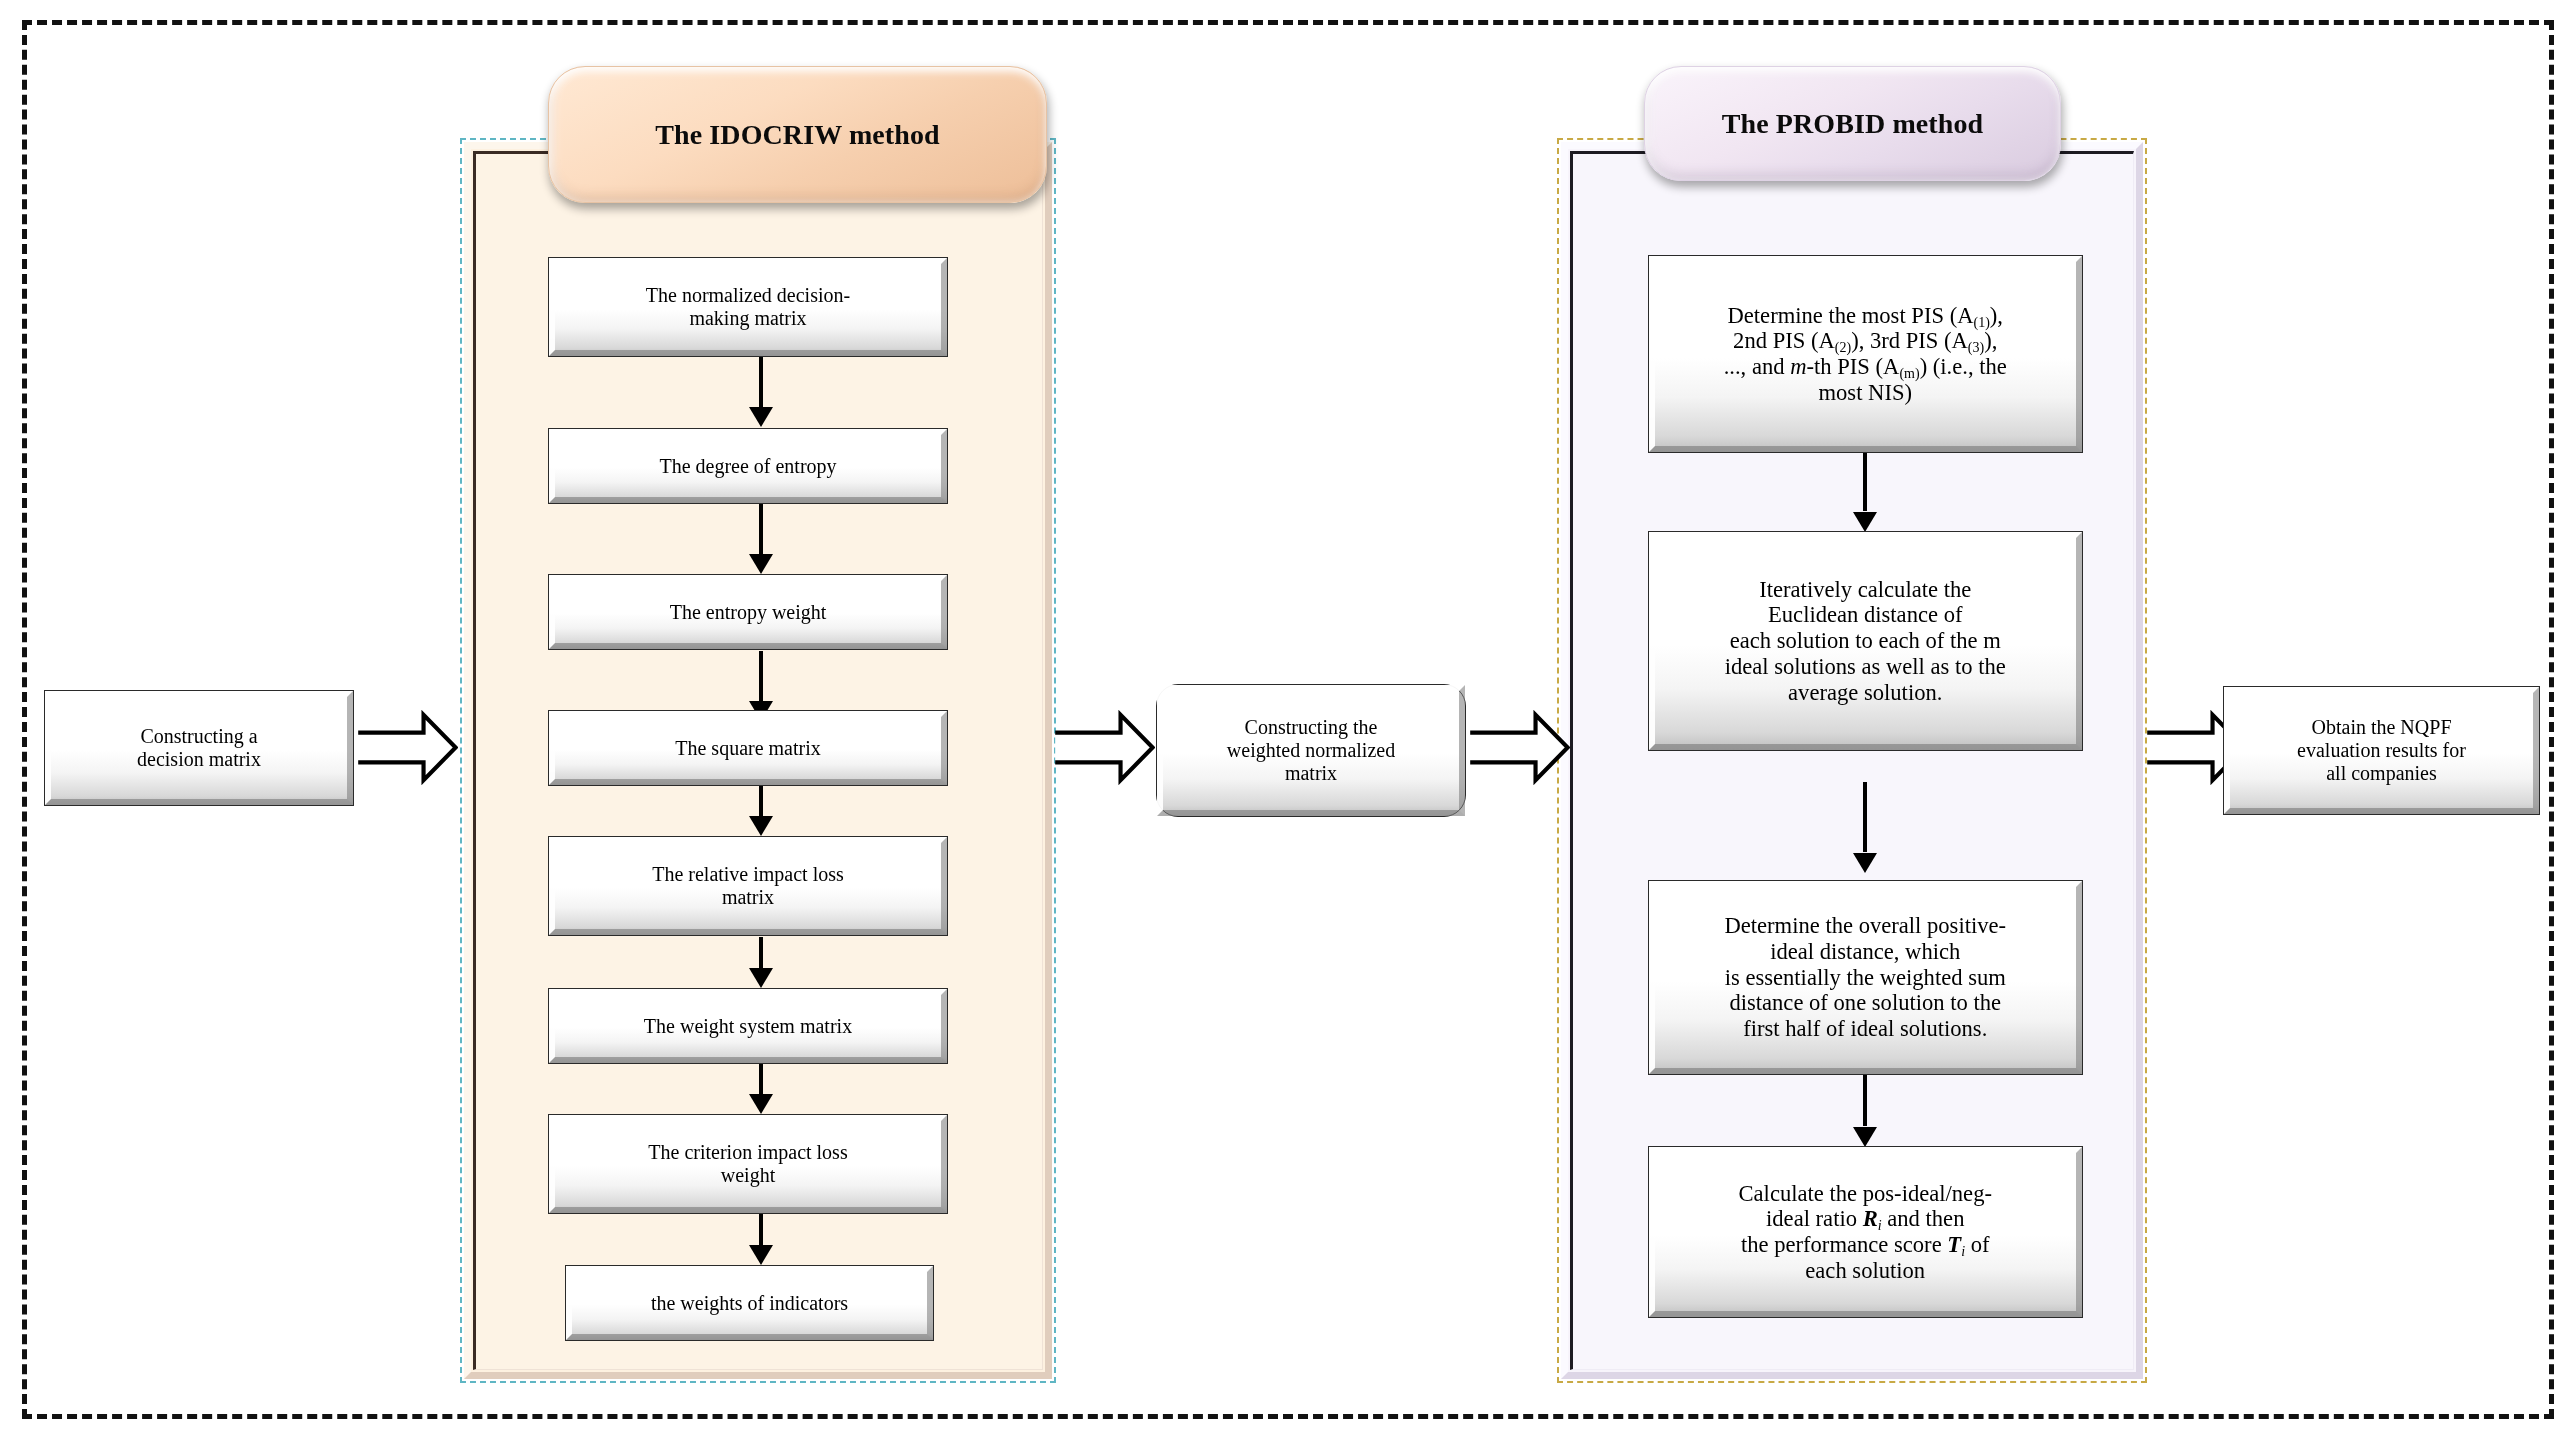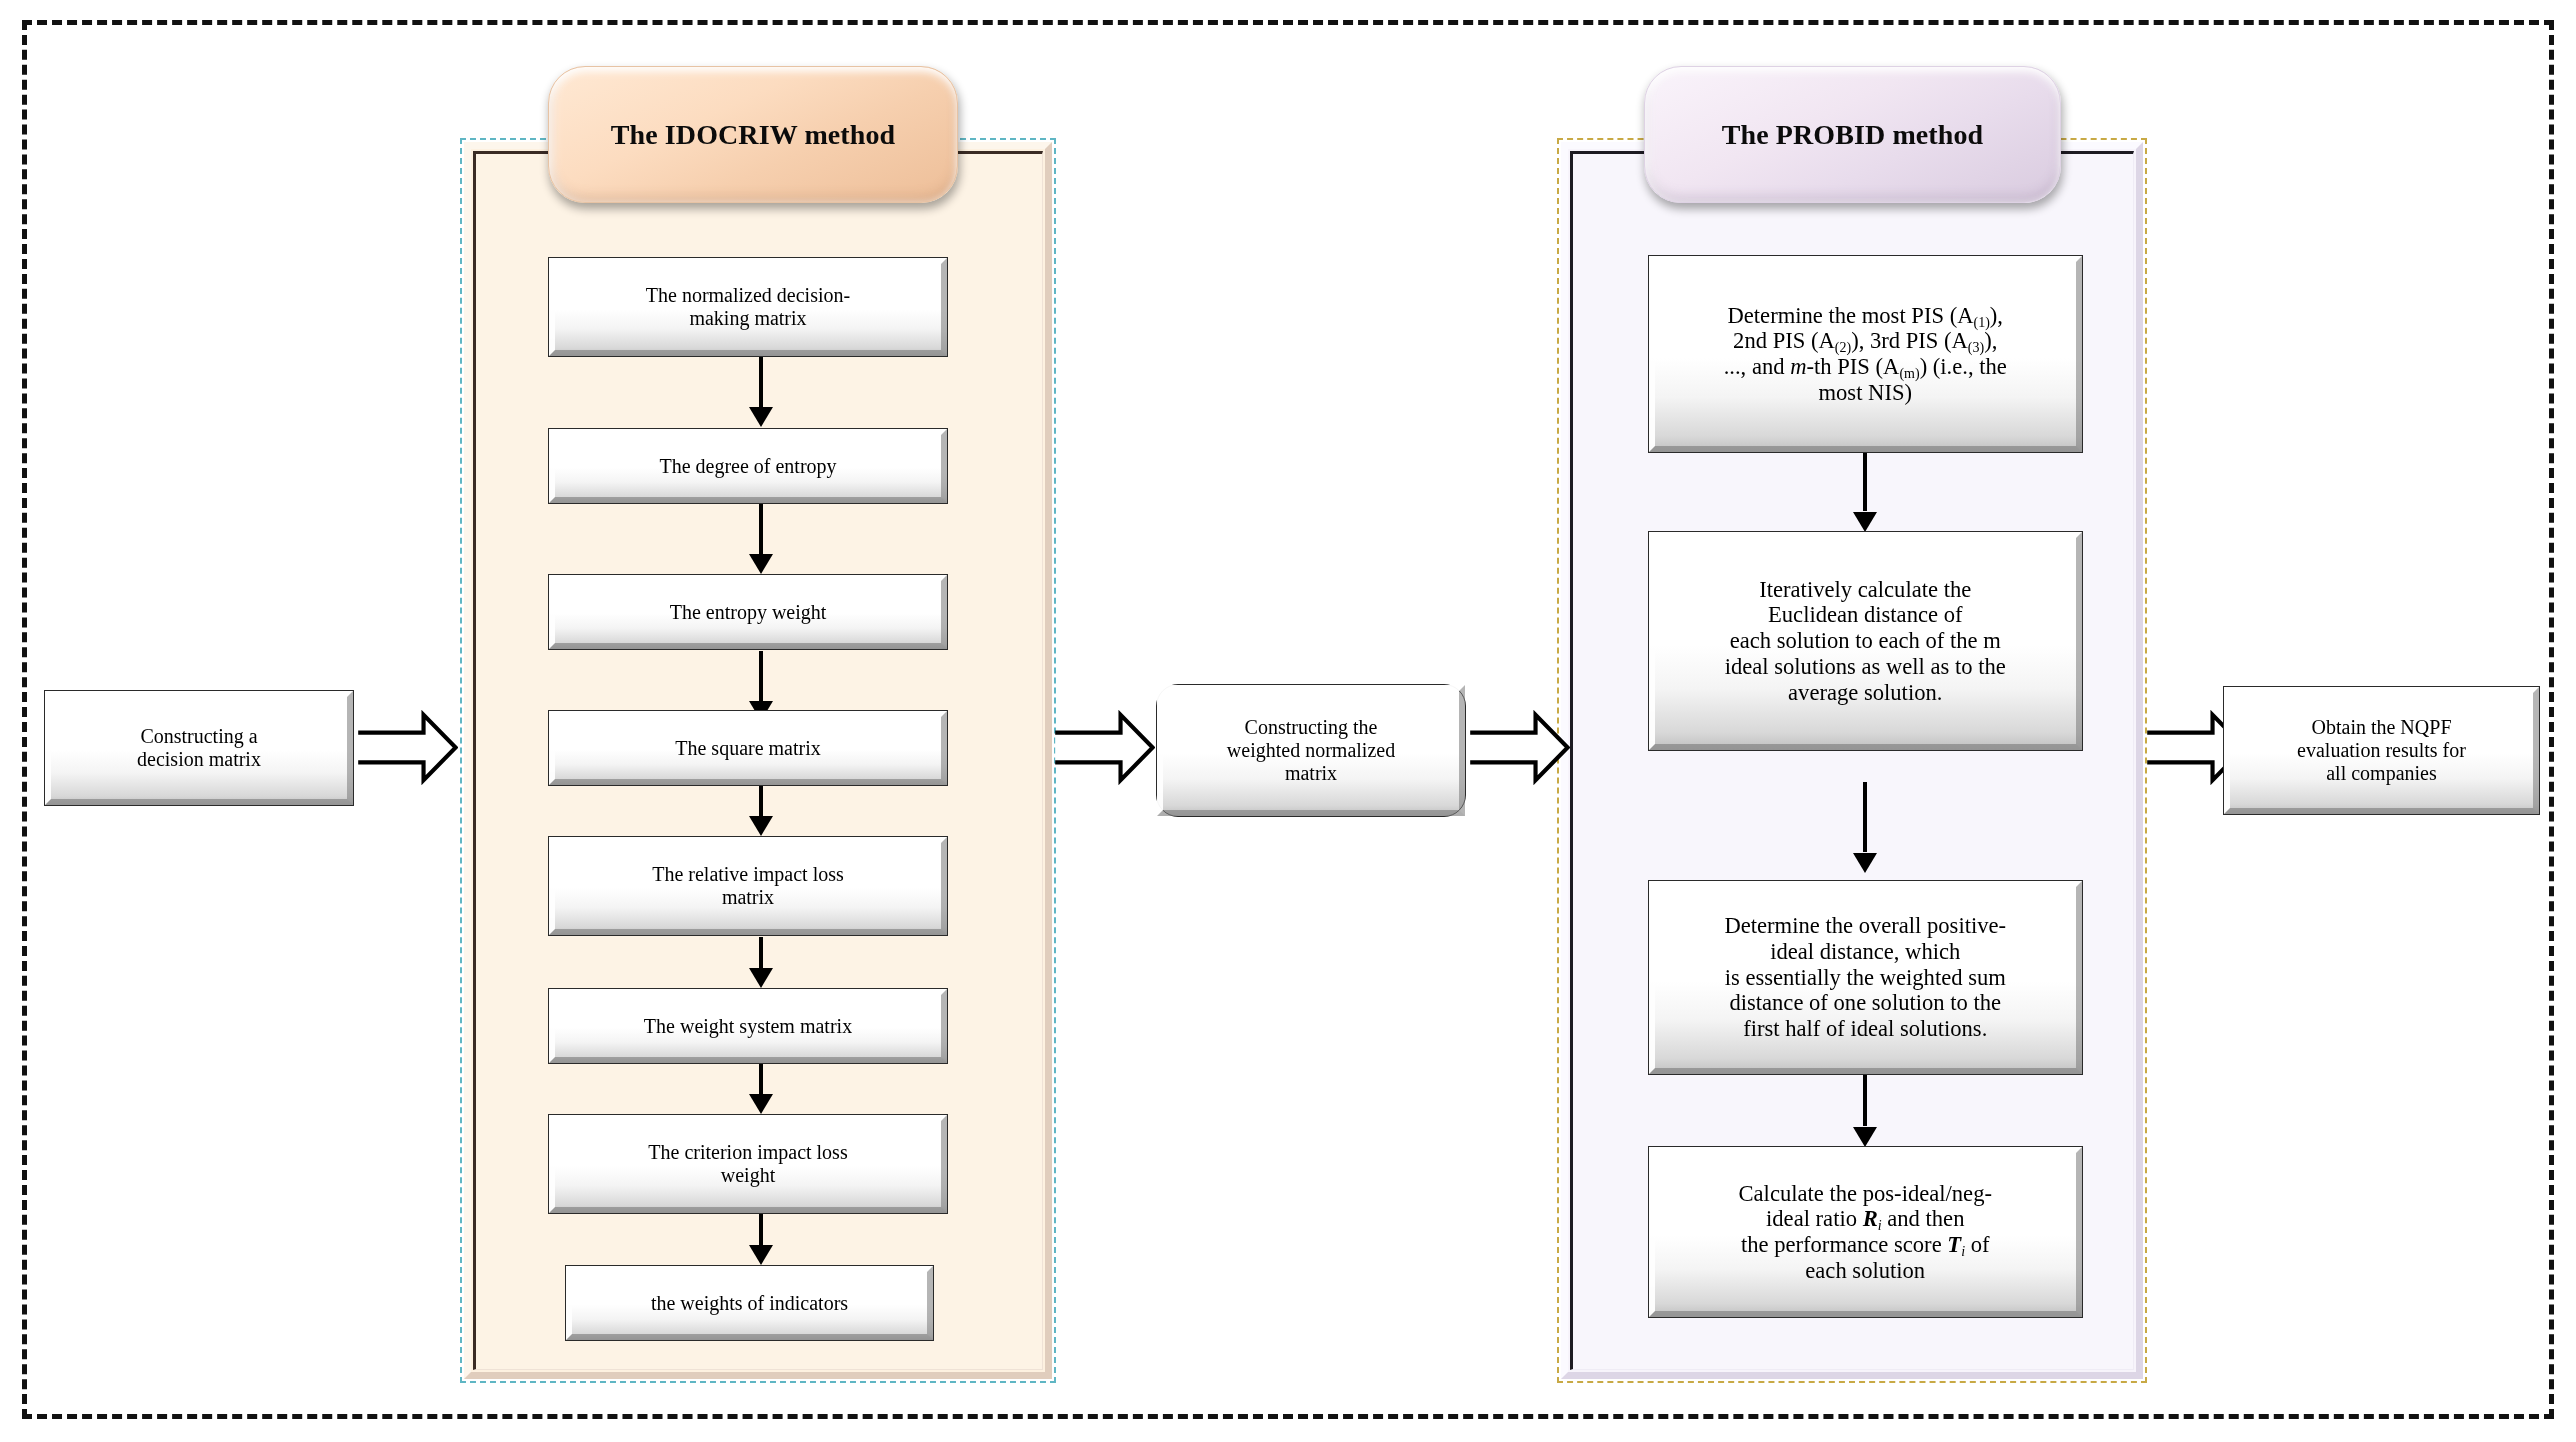--- a/index.html
+++ b/index.html
@@ -151,21 +151,21 @@
     <path d="M2,38 L112,38 L112,8 L166,63 L112,118 L112,88 L2,88" fill="#ffffff" stroke="#000000" stroke-width="7" stroke-linejoin="miter"></path>
   </svg>
 </div>
 
 <div class="panel idocriw" style="left:460px;top:138px;width:596px;height:1245px;">
   <div class="panel-dash"></div>
   <div class="panel-bevel"></div>
   <div class="panel-inner"></div>
 </div>
 
-<div class="pill" style="left:548px;top:66px;width:410px;height:137px;">
+<div class="pill" style="left:548px;top:66px;width:499px;height:137px;">
   <span>The IDOCRIW method</span>
 </div>
 
 <div class="pbox" style="left:548px;top:257px;width:400px;height:100px;">
   <div class="bevel-tl"></div>
   <div class="txt">The normalized decision-<br>making matrix</div>
 </div>
 <div class="varrow" style="left:748px;top:357px;width:26px;height:70px;">
   <div class="stem" style="height:50px;"></div>
     <div class="head"></div>
@@ -248,21 +248,21 @@
     <path d="M2,38 L112,38 L112,8 L166,63 L112,118 L112,88 L2,88" fill="#ffffff" stroke="#000000" stroke-width="7" stroke-linejoin="miter"></path>
   </svg>
 </div>
 
 <div class="panel probid" style="left:1557px;top:138px;width:590px;height:1245px;">
   <div class="panel-dash"></div>
   <div class="panel-bevel"></div>
   <div class="panel-inner"></div>
 </div>
 
-<div class="pill probid" style="left:1644px;top:66px;width:417px;height:137px;">
+<div class="pill probid" style="left:1644px;top:66px;width:417px;height:115px;">
   <span>The PROBID method</span>
 </div>
 
 <div class="pbox small" style="left:1648px;top:255px;width:435px;height:198px;">
   <div class="bevel-tl"></div>
   <div class="txt">
     Determine the most PIS (A<sub>(1)</sub>),<br>
     2nd PIS (A<sub>(2)</sub>), 3rd PIS (A<sub>(3)</sub>),<br>
     ..., and <span class="it">m</span>-th PIS (A<sub>(m)</sub>) (i.e., the<br>
     most NIS)

